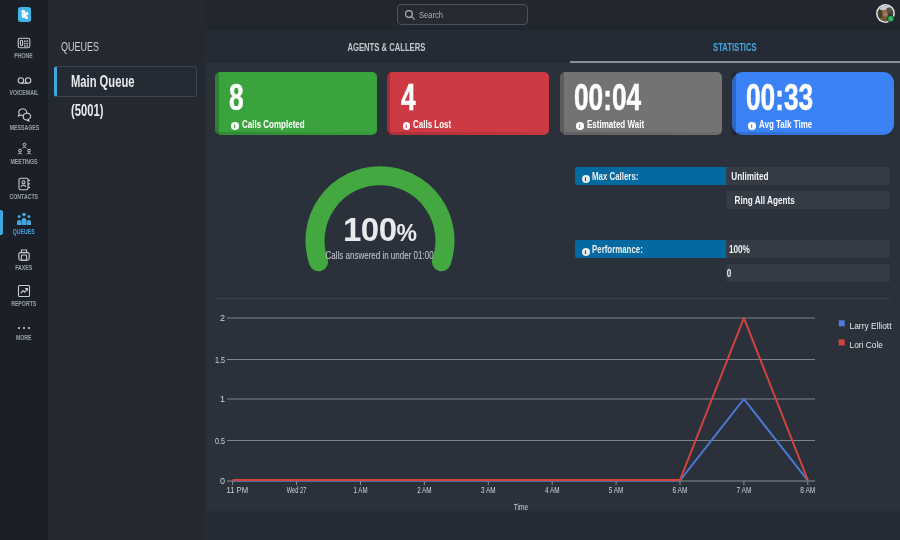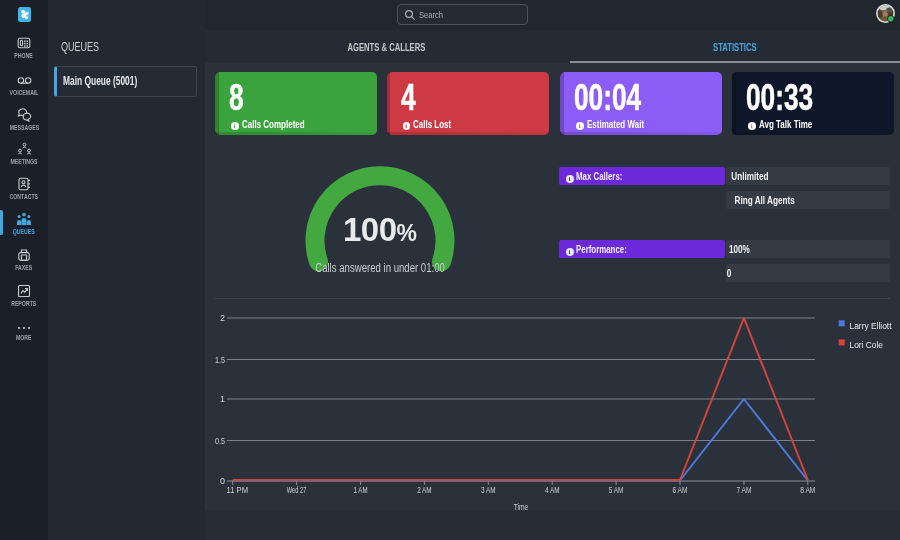--- a/index.html
+++ b/index.html
@@ -13,21 +13,21 @@
   .nav-item .lbl { display:block; font-size:6.5px; font-weight:bold; color:#9aa1a9; margin-top:2px; }
   .nav-item .lbl span { display:inline-block; transform:scaleX(0.8); }
   .nav-item svg { display:block; margin:0 auto; }
   .nav-item.active .lbl { color:#41a7e0; }
   #active-bar { position:absolute; left:0; top:210px; width:3px; height:25px; background:#41a7e0; border-radius:0 2px 2px 0; }
 
   
   #panel { position:absolute; left:48px; top:0; width:157px; height:540px; background:#232831; }
   #panel h2 { font-size:12.5px; font-weight:normal; color:#ccd0d5; position:absolute; left:13px; top:40px; }
   #panel h2 span { display:inline-block; transform:scaleX(0.72); transform-origin:0 50%; }
-  #queue-item { position:absolute; left:6px; top:66px; width:143px; height:31px; background:#252b34; border:1px solid #3f4550; border-left:3px solid #41a7e0; border-radius:3px; line-height:29px; padding-left:6px; font-size:12px; font-weight:bold; color:#e9ebee; }
+  #queue-item { position:absolute; left:6px; top:66px; width:143px; height:31px; background:#252b34; border:1px solid #3f4550; border-left:3px solid #41a7e0; border-radius:3px; line-height:29px; padding-left:14px; font-size:16px; font-weight:bold; color:#e9ebee; }
   #queue-item span { display:inline-block; transform:scaleX(0.7); transform-origin:0 50%; }
 
   
   #topbar { position:absolute; left:205px; top:0; width:695px; height:30px; background:#22262f; }
   #searchbox { position:absolute; left:192px; top:4px; width:131px; height:21px; border:1px solid #4b525b; border-radius:4px; background:#262b33; color:#a9afb7; font-size:9.5px; line-height:19px; padding-left:21px; }
   #searchbox > span { display:inline-block; transform:scaleX(0.8); transform-origin:0 50%; }
   #searchbox svg { position:absolute; left:6px; top:4px; }
   #avatar { position:absolute; left:671px; top:4px; width:19px; height:19px; }
 
   
@@ -47,35 +47,35 @@
   .card::before { content:""; position:absolute; left:0; top:0; bottom:0; width:3.5px; background:rgba(0,0,0,.2); border-radius:5px 0 0 5px; }
   .card::after { content:""; position:absolute; left:0; bottom:0; right:0; height:3px; background:linear-gradient(90deg, rgba(0,0,0,.16), rgba(0,0,0,.05)); border-radius:0 0 5px 5px; }
   .card .num { position:absolute; left:14px; top:8px; font-size:36.5px; line-height:36px; font-weight:bold; transform:scaleX(0.72); transform-origin:0 0; -webkit-text-stroke:0.5px #fff; }
   .card .clabel { position:absolute; left:16px; top:46.5px; font-size:10px; line-height:12px; font-weight:bold; white-space:nowrap; }
   .card .clabel .lt { display:inline-block; transform:scaleX(0.8); transform-origin:0 50%; }
   .info-i { display:inline-block; width:7.5px; height:7.5px; border-radius:50%; background:#fff; color:#555; font-size:6.5px; line-height:7.5px; text-align:center; font-weight:bold; vertical-align:-0.5px; margin-right:3px; font-family:"Liberation Serif", serif; }
   .card.green { left:10px; background:#3aa33e; }
   .card.green .info-i { color:#3aa33e; }
   .card.red { left:181.5px; background:#ce3a44; }
   .card.red .info-i { color:#ce3a44; }
-  .card.gray1 { left:355px; background:#8b5cf6; }
-  .card.gray2 { left:527px; background:#0f172a; }
+  .card.gray1 { left:355px; background:#737373; }
+  .card.gray2 { left:527px; background:#3b82f6;border-radius:11px; }
   .card.gray1 .info-i, .card.gray2 .info-i { color:#7a828c; }
 
   
   #gauge { position:absolute; left:95px; top:98px; }
   #gauge-text { position:absolute; left:75px; top:147.5px; width:200px; text-align:center; color:#e8eaec; }
   #gauge-text .big { font-size:33px; font-weight:bold; letter-spacing:-0.5px; line-height:38px; }
   #gauge-text .pct { font-size:23px; font-weight:bold; }
-  #gauge-text .sub { font-size:12px; margin-top:12px; color:#c9cdd2; }
+  #gauge-text .sub { font-size:10px; margin-top:1px; color:#c9cdd2; }
   #gauge-text .sub span { display:inline-block; transform:scaleX(0.8); }
 
   
   .trow { position:absolute; left:353.5px; width:537px; height:18px; }
-  .trow .tl { position:absolute; left:0; top:0; width:166px; height:18px; background:#6d28d9; border-radius:2px; color:#eef0f2; font-size:10.5px; font-weight:bold; line-height:18px; padding-left:7px; }
+  .trow .tl { position:absolute; left:16px; top:0; width:166px; height:18px; background:#0369a1; border-radius:2px; color:#eef0f2; font-size:10.5px; font-weight:bold; line-height:18px; padding-left:7px; }
   .trow .tl .lt { display:inline-block; transform:scaleX(0.75); transform-origin:0 50%; }
   .trow .tl .info-i { background:#e8eaec; color:#3d444d; vertical-align:-1px; width:8px; height:8px; line-height:8px; font-size:7px; margin-right:2px; }
   .trow .tr { position:absolute; left:167.5px; top:0; width:164px; height:18px; background:#343b45; border-radius:2px; color:#f2f3f5; font-size:10.5px; font-weight:bold; line-height:18px; }
   .trow .tr span { display:inline-block; transform:scaleX(0.78); }
 
   #sep { position:absolute; left:10px; top:235px; width:675px; height:1px; background:#3c434d; }
 
   
   #chart { position:absolute; left:0px; top:237px; }
 </style>

